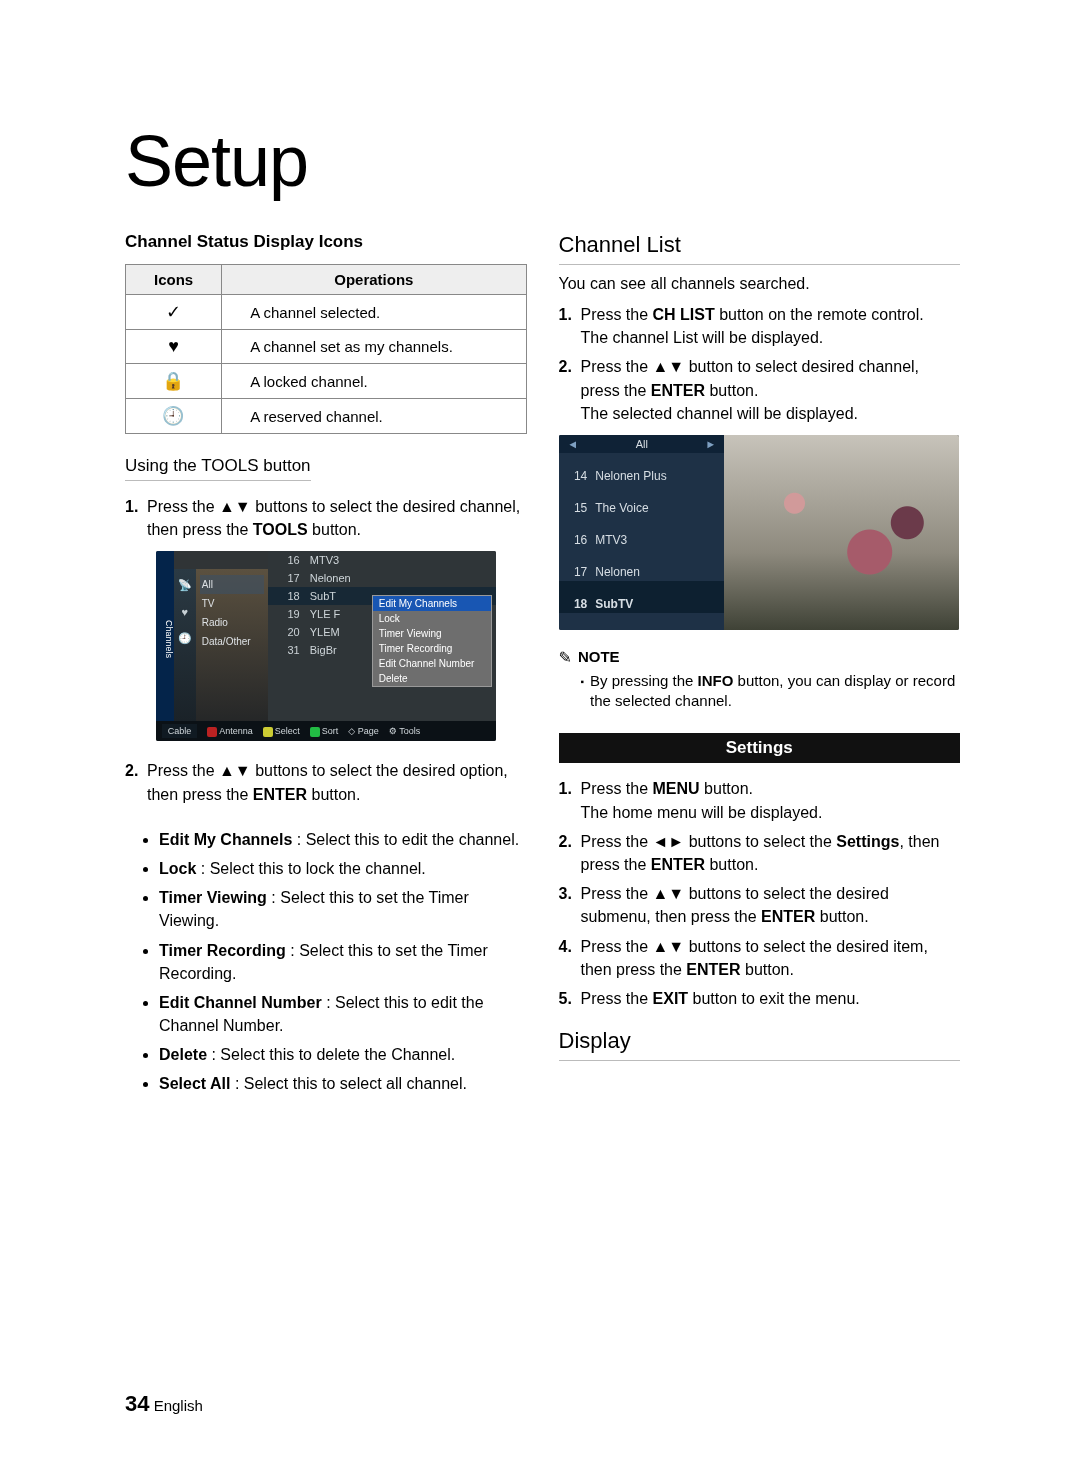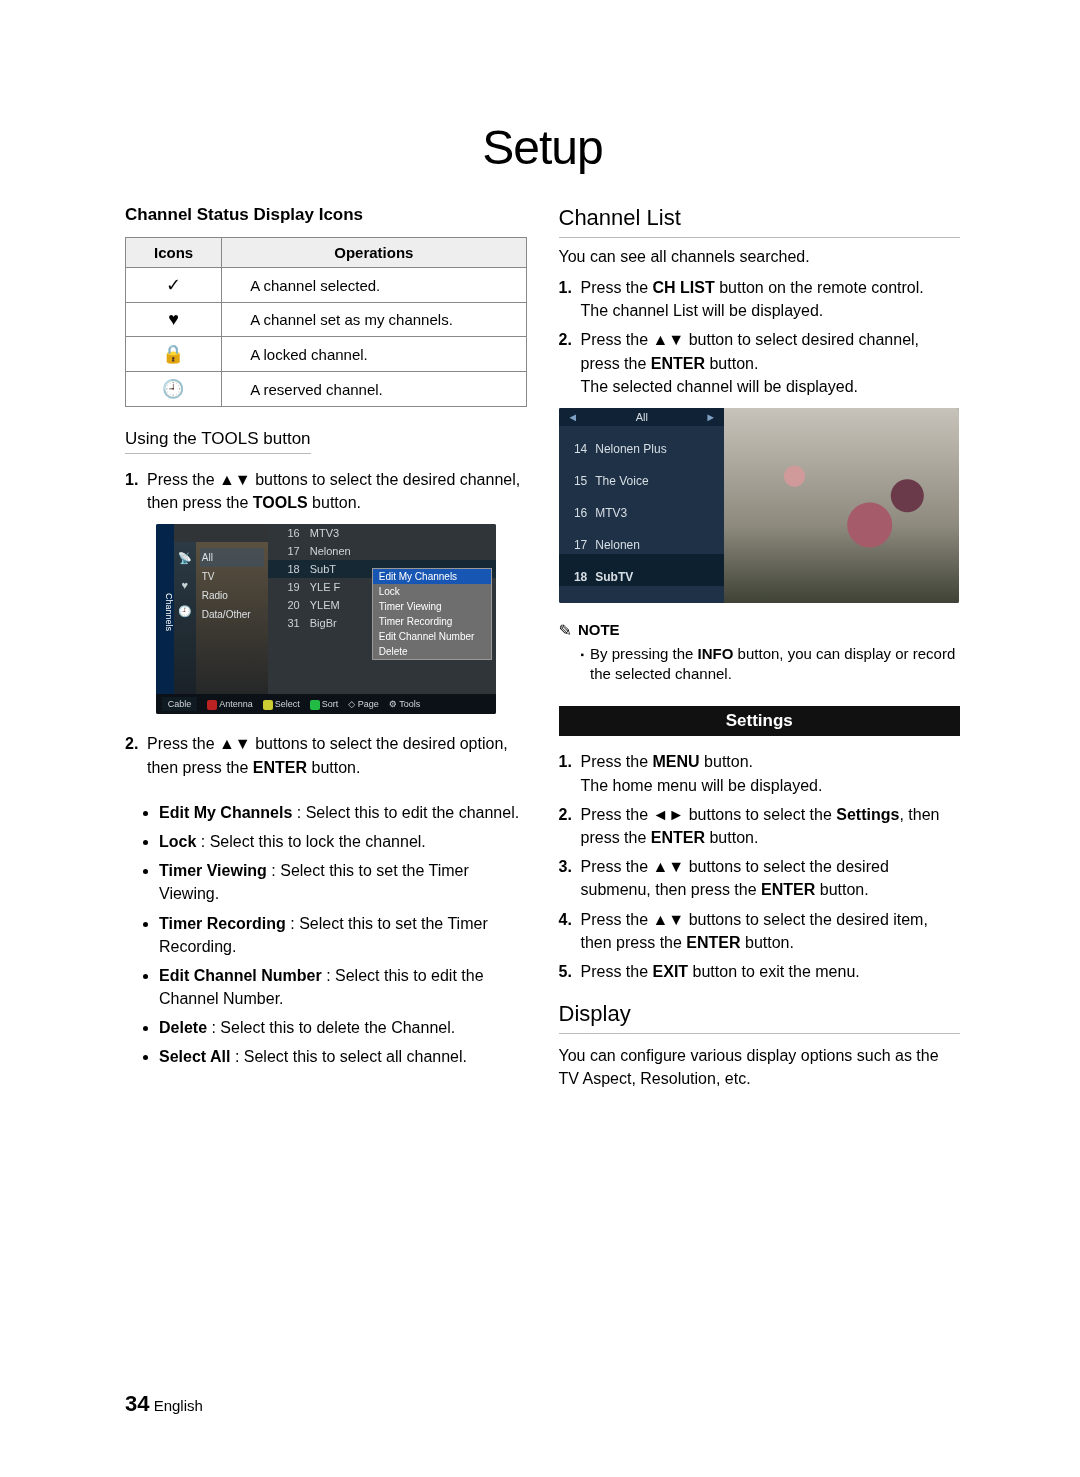--- a/index.html
+++ b/index.html
@@ -6,25 +6,24 @@
   body {
     font-family: Arial, Helvetica, sans-serif;
     color: #000;
     background: #fff;
     width: 1080px;
     height: 1477px;
     position: relative;
     padding: 120px 120px 60px 125px;
   }
   .page-title {
-    font-size: 48px;
+    font-size: 72px;
     font-weight: 300;
     margin-bottom: 30px;
     letter-spacing: -1px;
-    text-align: center;
   }
   .cols { display: flex; gap: 32px; }
   .col { flex: 1; min-width: 0; }
   .subhead-bold { font-weight: bold; font-size: 17px; margin-bottom: 12px; }
   .section-head {
     font-size: 22px;
     margin-bottom: 6px;
   }
   .hr { border: none; border-top: 1.5px solid #bbb; margin-bottom: 10px; }
   .subsection {
@@ -374,20 +373,19 @@
       <li>
           <span class="num">5.</span>
         <span class="body">
           <span>Press the </span><span class="b">EXIT</span><span> button to exit the menu.</span>
         </span>
         </li>
     </ol>
 
     <div class="section-head" style="margin-top:18px;">Display</div>
     <hr class="hr">
-    <div style="font-size:16px; line-height:1.45;">You can configure various display options such as the TV Aspect, Resolution, etc.</div>
   </div>
 </div>
 
 <div class="page-num">
   <span class="n">34</span>
   <span>English</span>
 </div>
 
 </body></html>

